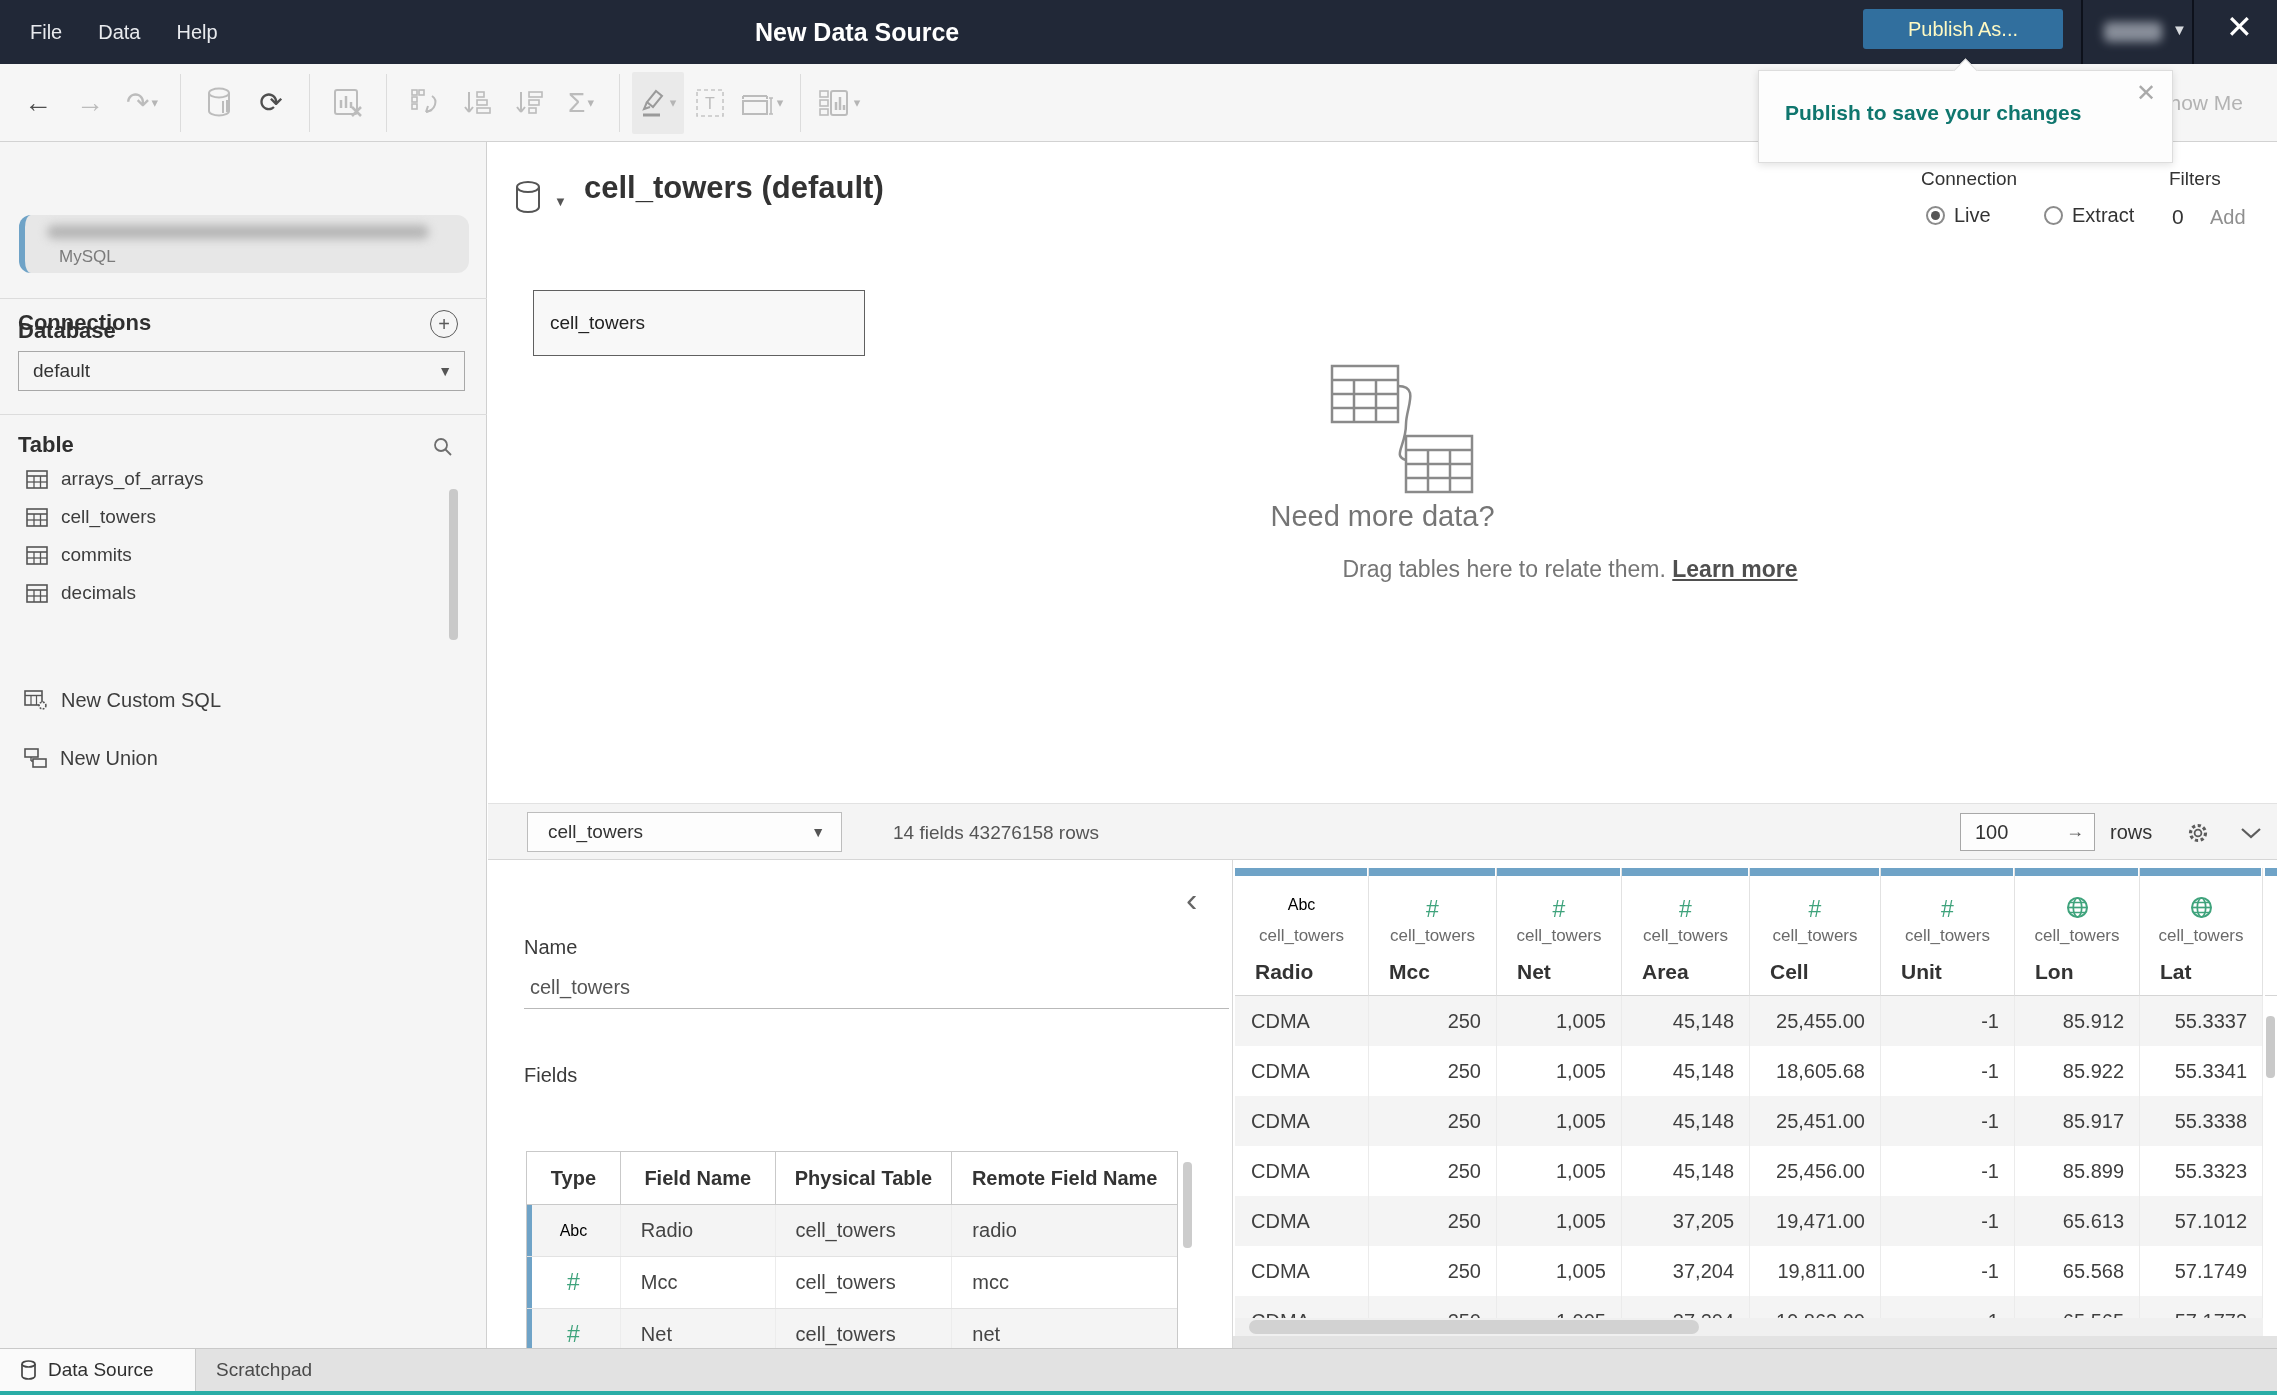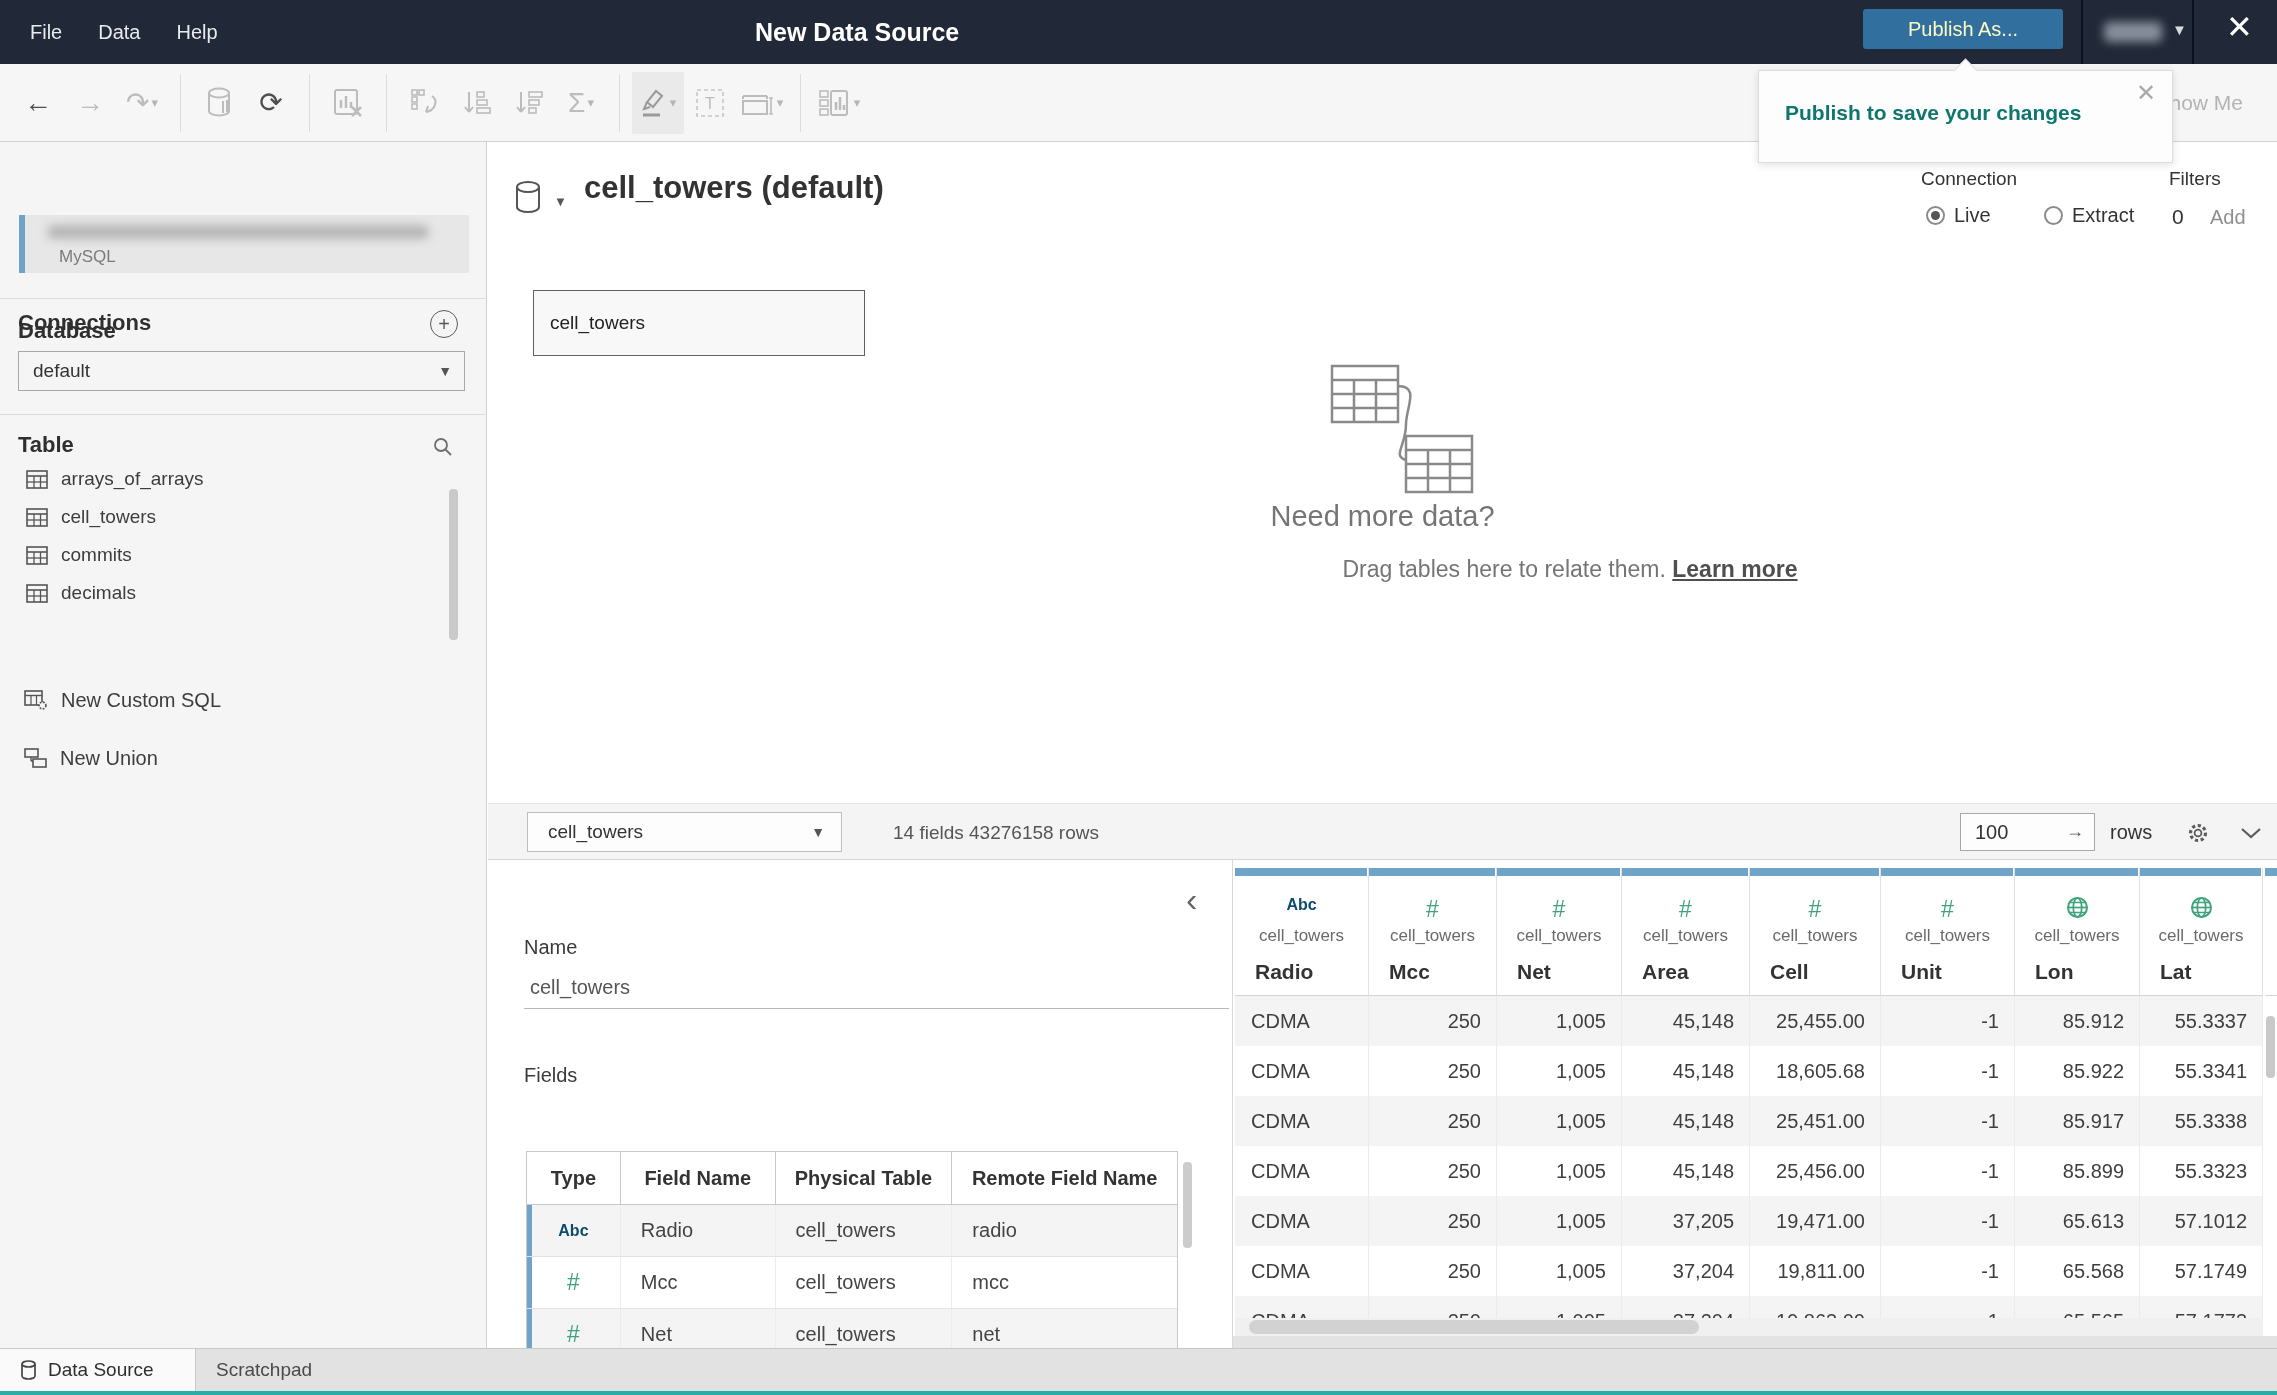--- a/index.html
+++ b/index.html
@@ -36,21 +36,21 @@
                   border-left:1px solid #ddd;border-top:1px solid #ddd;transform:rotate(45deg);}
   .tooltip-text{position:absolute;left:26px;top:30px;font-size:21px;font-weight:700;color:#0f766e;}
   .tooltip-close{position:absolute;right:16px;top:8px;font-size:24px;color:#aaa;}
   
   .sidebar{position:absolute;left:0;top:142px;width:487px;height:1206px;background:#f5f5f5;
            border-right:1px solid #d0d0d0;box-sizing:border-box;}
   .sb-h{position:absolute;left:18px;font-size:22px;font-weight:700;color:#2f2f2f;}
   .plus-circle{position:absolute;left:430px;top:168px;width:26px;height:26px;border:1.5px solid #5a5a5a;
                border-radius:50%;display:flex;align-items:center;justify-content:center;font-size:20px;color:#5a5a5a;}
   .conn-card{position:absolute;left:19px;top:73px;width:450px;height:58px;background:#e7e7e7;
-             border-left:6px solid #6fa3c7;box-sizing:border-box;}
+             border-left:6px solid #6fa3c7;box-sizing:border-box;border-radius:12px;}
   .conn-blur{position:absolute;left:22px;top:10px;width:382px;height:14px;background:#b5b5b5;
              border-radius:7px;filter:blur(5px);}
   .conn-sub{position:absolute;left:34px;bottom:6px;font-size:17px;color:#7b7b7b;}
   .sb-div{position:absolute;left:0;width:487px;height:1px;background:#dcdcdc;}
   .db-select{position:absolute;left:18px;top:209px;width:447px;height:40px;border:1px solid #a8a8a8;
              box-sizing:border-box;display:flex;align-items:center;padding-left:14px;font-size:19px;color:#333;}
   .db-select .dd{position:absolute;right:12px;font-size:14px;color:#555;}
   .tbl-list{position:absolute;left:0;top:318px;width:470px;}
   .tbl-item{height:38px;display:flex;align-items:center;padding-left:26px;gap:13px;font-size:19px;color:#3d3d3d;}
   .sb-scroll{position:absolute;left:449px;top:347px;width:9px;height:151px;background:#c9c9c9;border-radius:4px;}
@@ -106,21 +106,21 @@
   .ft-hcell:last-child{border-right:none;}
   .ft-row{display:flex;height:51px;border-bottom:1px solid #e2e2e2;position:relative;}
   .ft-row::before{content:'';position:absolute;left:0;top:0;bottom:0;width:5px;background:#6fa3c7;}
   .ft-row.alt{background:#f4f4f4;}
   .ft-cell{display:flex;align-items:center;font-size:20px;color:#444;padding-left:20px;
            border-right:1px solid #ececec;box-sizing:border-box;}
   .ft-cell.type{justify-content:center;padding-left:0;}
   .ft-partial{height:11px;position:relative;}
   .ft-partial::before{content:'';position:absolute;left:0;top:0;bottom:0;width:5px;background:#6fa3c7;}
   .ft-scroll{position:absolute;left:695px;top:302px;width:9px;height:86px;background:#cccccc;border-radius:4px;}
-  .type-abc{color:#0c4a6e;font-size:16px;font-weight:bold;}
+  .type-abc{color:#000000;font-size:16px;}
   .type-hash{color:#3fa37c;font-size:23px;font-weight:400;}
   
   .gwrap{position:absolute;left:747px;top:8px;display:grid;}
   .ghead{position:relative;height:128px;background:#fff;border-right:1px solid #e2e2e2;
          border-bottom:1px solid #d5d5d5;box-sizing:border-box;}
   .gblue{position:absolute;left:0;top:0;right:1px;height:8px;background:#6fa3c7;}
   .gicon{position:absolute;left:0;right:0;top:28px;display:flex;justify-content:center;}
   .gsub{position:absolute;left:0;right:0;top:58px;text-align:center;font-size:17px;color:#6a6a6a;}
   .gname{position:absolute;left:20px;top:92px;font-size:21px;font-weight:700;color:#333;}
   .gcell{display:flex;align-items:center;font-size:20px;color:#3f3f3f;border-right:1px solid #ebebeb;

